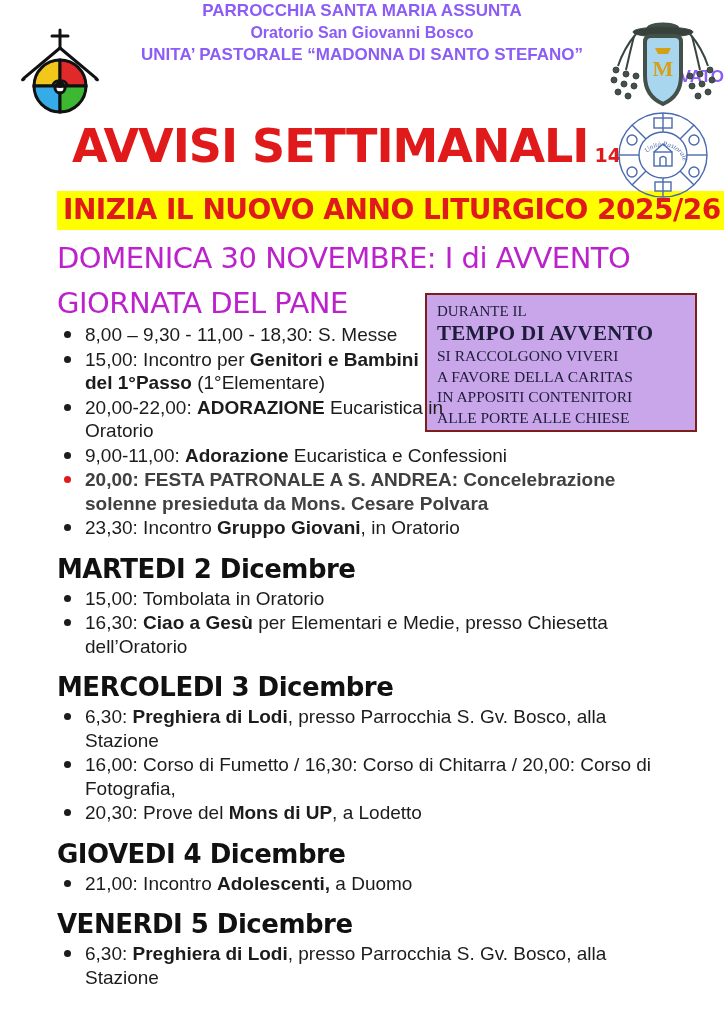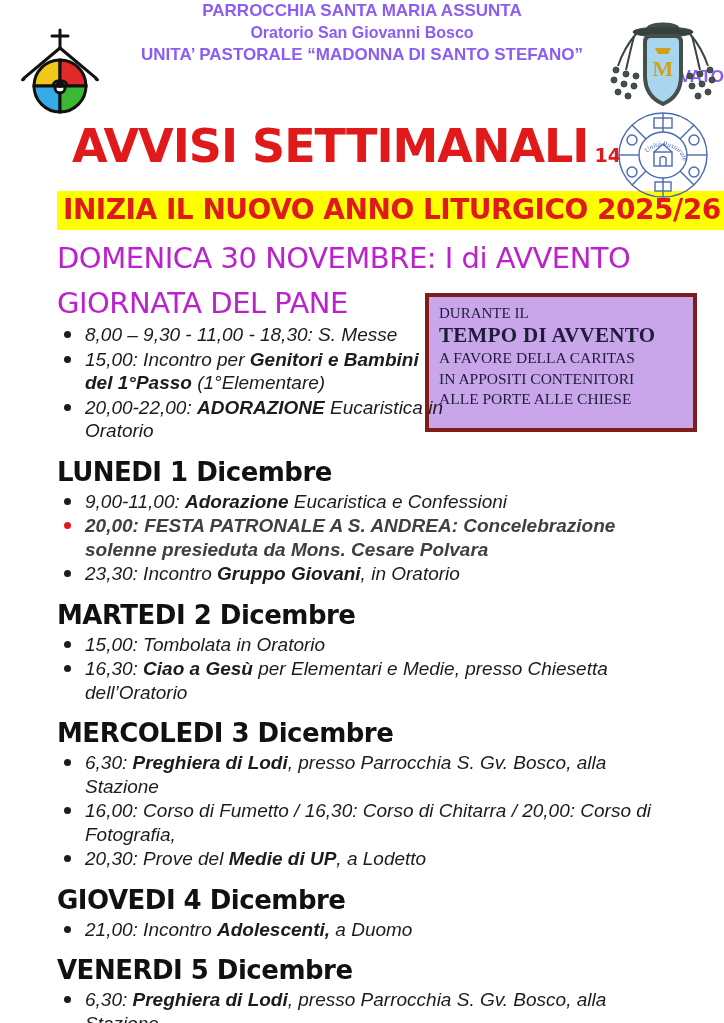--- a/index.html
+++ b/index.html
@@ -46,38 +46,38 @@
     font-family:"DejaVu Sans",sans-serif;font-weight:bold;
     font-size:26px;line-height:30px;color:#111111;
     margin:14px 0 3px 0;letter-spacing:-0.5px;
   }
   .sunday-heading{
     font-family:"DejaVu Sans",sans-serif;font-weight:normal;
     font-size:29px;line-height:33px;color:#bb22cc;
     margin:12px 0 3px 0;letter-spacing:-0.5px;white-space:nowrap;
   }
   .sunday-heading.second{margin-top:12px;}
-  ul.events{list-style:none;margin:0 0 0 0;padding:0;font-style:italic;}
+  ul.events{list-style:none;margin:0 0 0 0;padding:0;}
   ul.events li{
     position:relative;padding-left:28px;
     font-size:19px;line-height:23.5px;margin:0 0 1px 0;
   }
   ul.events li .dot{
     position:absolute;left:7px;top:8px;width:7px;height:7px;
     border-radius:50%;background:#1c1c1c;
   }
   ul.events li.red{color:#404040;font-weight:bold;}
   ul.events li.red .dot{background:#e01a1a;}
   ul.events.narrow li{max-width:362px;}
   .b{font-weight:bold;}
 
   
   .advent-box{
     position:absolute;left:425px;top:293px;width:272px;height:139px;
-    box-sizing:border-box;background:#c9a5ea;border:4px solid #7f1d1d;
+    box-sizing:border-box;background:#c9a5ea;border:2px solid #7f1d1d;
     padding:7px 10px 6px 10px;
     font-family:"Liberation Serif",serif;color:#1d1d3a;
   }
   .advent-box .a-line1{font-size:15px;line-height:19px;}
   .advent-box .a-line2{font-size:21px;line-height:25px;font-weight:bold;letter-spacing:0.3px;}
   .advent-box .a-small{font-size:15.5px;line-height:20.5px;}
 </style>
 </head>
 <body>
 
@@ -178,50 +178,50 @@
   <span>AVVISI SETTIMANALI</span><span class="issue">14</span>
 </h1>
 
 
 <div class="banner">INIZIA IL NUOVO ANNO LITURGICO 2025/26</div>
 
 
 <div class="advent-box">
   <div class="a-line1">DURANTE IL</div>
   <div class="a-line2">TEMPO DI AVVENTO</div>
+  <div class="a-small">SI RACCOLGONO VIVERI</div>
   <div class="a-small">A FAVORE DELLA CARITAS</div>
   <div class="a-small">IN APPOSITI CONTENITORI</div>
   <div class="a-small">ALLE PORTE ALLE CHIESE</div>
 </div>
 
 
 <div id="sections">
     <h2 class="sunday-heading">DOMENICA 30 NOVEMBRE: I di AVVENTO</h2>
     <h2 class="sunday-heading second">GIORNATA DEL PANE</h2>
     <ul class="events narrow">
       <li><span class="dot"></span><span>8,00 – 9,30 - 11,00 - 18,30: S. Messe</span></li>
       <li><span class="dot"></span><span>15,00: Incontro per </span><span class="b">Genitori e Bambini del 1°Passo</span><span> (1°Elementare)</span></li>
       <li><span class="dot"></span><span>20,00-22,00: </span><span class="b">ADORAZIONE</span><span> Eucaristica in Oratorio</span></li>
     </ul>
-    <h2 class="day-heading">LUNEDI 1 Dicembre</h2>
     <ul class="events">
       <li><span class="dot"></span><span>9,00-11,00: </span><span class="b">Adorazione</span><span> Eucaristica e Confessioni</span></li>
       <li class="red"><span class="dot"></span><span class="b">20,00: FESTA PATRONALE A S. ANDREA: Concelebrazione solenne presieduta da Mons. Cesare Polvara</span></li>
       <li><span class="dot"></span><span>23,30: Incontro </span><span class="b">Gruppo Giovani</span><span>, in Oratorio</span></li>
     </ul>
     <h2 class="day-heading">MARTEDI 2 Dicembre</h2>
     <ul class="events">
       <li><span class="dot"></span><span>15,00: Tombolata in Oratorio</span></li>
       <li><span class="dot"></span><span>16,30: </span><span class="b">Ciao a Gesù</span><span> per Elementari e Medie, presso Chiesetta dell’Oratorio</span></li>
     </ul>
     <h2 class="day-heading">MERCOLEDI 3 Dicembre</h2>
     <ul class="events">
       <li><span class="dot"></span><span>6,30: </span><span class="b">Preghiera di Lodi</span><span>, presso Parrocchia S. Gv. Bosco, alla Stazione</span></li>
       <li><span class="dot"></span><span>16,00: Corso di Fumetto / 16,30: Corso di Chitarra / 20,00: Corso di Fotografia,</span></li>
-      <li><span class="dot"></span><span>20,30: Prove del </span><span class="b">Medie di UP</span><span>, a Lodetto</span></li>
+      <li><span class="dot"></span><span>20,30: Prove del </span><span class="b">Mons di UP</span><span>, a Lodetto</span></li>
     </ul>
     <h2 class="day-heading">GIOVEDI 4 Dicembre</h2>
     <ul class="events">
       <li><span class="dot"></span><span>21,00: Incontro </span><span class="b">Adolescenti,</span><span> a Duomo</span></li>
     </ul>
     <h2 class="day-heading">VENERDI 5 Dicembre</h2>
     <ul class="events">
       <li><span class="dot"></span><span>6,30: </span><span class="b">Preghiera di Lodi</span><span>, presso Parrocchia S. Gv. Bosco, alla Stazione</span></li>
     </ul>
   </div>

